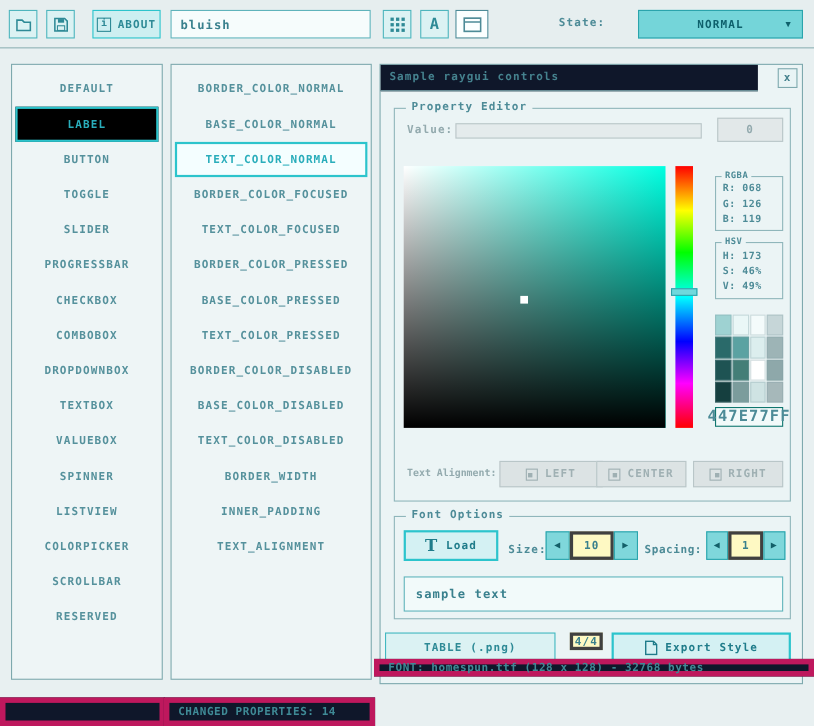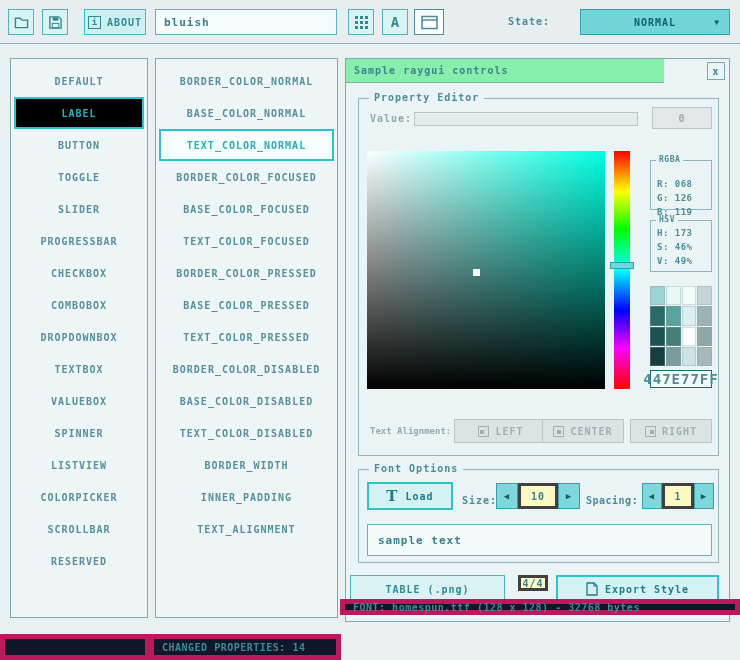--- a/index.html
+++ b/index.html
@@ -24,21 +24,21 @@
 
   
   .panel{background:#eef5f6;border:1px solid #7ea9ae;padding-top:6px}
   .list-item{height:32px;margin:0 3px;display:flex;align-items:center;justify-content:center;
     color:#55919c;cursor:pointer}
   .list-item.selected{background:#000000;border:2px solid #2cc4cc;color:#29adbb}
   .list-item.selected.lighter{background:#f4feff}
 
   
   .window{background:#ebf4f5;border:1px solid #7ea9ae}
-  .titlebar{left:0;top:0;width:318px;height:24px;background:#86efac;border-bottom:1px solid #7ea9ae;
+  .titlebar{left:0;top:0;width:343px;height:24px;background:#0f172a;border-bottom:1px solid #7ea9ae;
     display:flex;align-items:center;padding-left:8px;color:#45828e}
   .close-btn{width:18px;height:18px;background:#e8f4f5;border:1px solid #7ea9ae;color:#45828e;
     font-size:10px;cursor:pointer}
 
   .groupbox{border:1px solid #8fb6bb}
   .group-label{position:absolute;top:-7px;left:10px;background:#ebf4f5;padding:0 5px;color:#4d8b97}
   .group-label.small{font-size:8px;letter-spacing:0.5px;padding:0 3px;left:5px;top:-6px}
 
   .dim-label{color:#93aaae}
   .slider{background:#e4ebec;border:1px solid #b9c6c8}
@@ -150,21 +150,20 @@
   <div class="list-item">COLORPICKER</div>
   <div class="list-item">SCROLLBAR</div>
   <div class="list-item">RESERVED</div>
 </div>
 
 <div class="abs panel" style="left:155px;top:58px;width:183px;height:560px">
   <div class="list-item">BORDER_COLOR_NORMAL</div>
   <div class="list-item">BASE_COLOR_NORMAL</div>
   <div class="list-item selected lighter">TEXT_COLOR_NORMAL</div>
   <div class="list-item">BORDER_COLOR_FOCUSED</div>
-  <div class="list-item">BASE_COLOR_FOCUSED</div>
   <div class="list-item">TEXT_COLOR_FOCUSED</div>
   <div class="list-item">BORDER_COLOR_PRESSED</div>
   <div class="list-item">BASE_COLOR_PRESSED</div>
   <div class="list-item">TEXT_COLOR_PRESSED</div>
   <div class="list-item">BORDER_COLOR_DISABLED</div>
   <div class="list-item">BASE_COLOR_DISABLED</div>
   <div class="list-item">TEXT_COLOR_DISABLED</div>
   <div class="list-item">BORDER_WIDTH</div>
   <div class="list-item">INNER_PADDING</div>
   <div class="list-item">TEXT_ALIGNMENT</div>
@@ -189,21 +188,21 @@
 
     <div class="abs sv-square" style="left: 8px; top: 52px; width: 238px; height: 238px; background: linear-gradient(rgba(0, 0, 0, 0), rgb(0, 0, 0)), linear-gradient(to right, rgb(255, 255, 255), rgb(0, 255, 225));">
       <span class="sv-cursor" style="left: 106.48px; top: 118.38px;"></span>
     </div>
 
     <div class="abs hue-bar" style="left:255px;top:52px;width:16px;height:238px"></div>
     <span class="abs hue-handle" style="left: 251px; top: 163.372px;"></span>
 
     <div class="abs groupbox" style="left:291px;top:61px;width:62px;height:50px">
       <span class="group-label small">RGBA</span>
-      <div class="mini-line" style="margin-top:16px">R:  068</div>
+      <div class="mini-line" style="margin-top:4px">R:  068</div>
       <div class="mini-line">G:  126</div>
       <div class="mini-line">B:  119</div>
     </div>
 
     <div class="abs groupbox" style="left:291px;top:121px;width:62px;height:52px">
       <span class="group-label small">HSV</span>
       <div class="mini-line" style="margin-top:5px">H:  173</div>
       <div class="mini-line">S:  46%</div>
       <div class="mini-line">V:  49%</div>
     </div>

